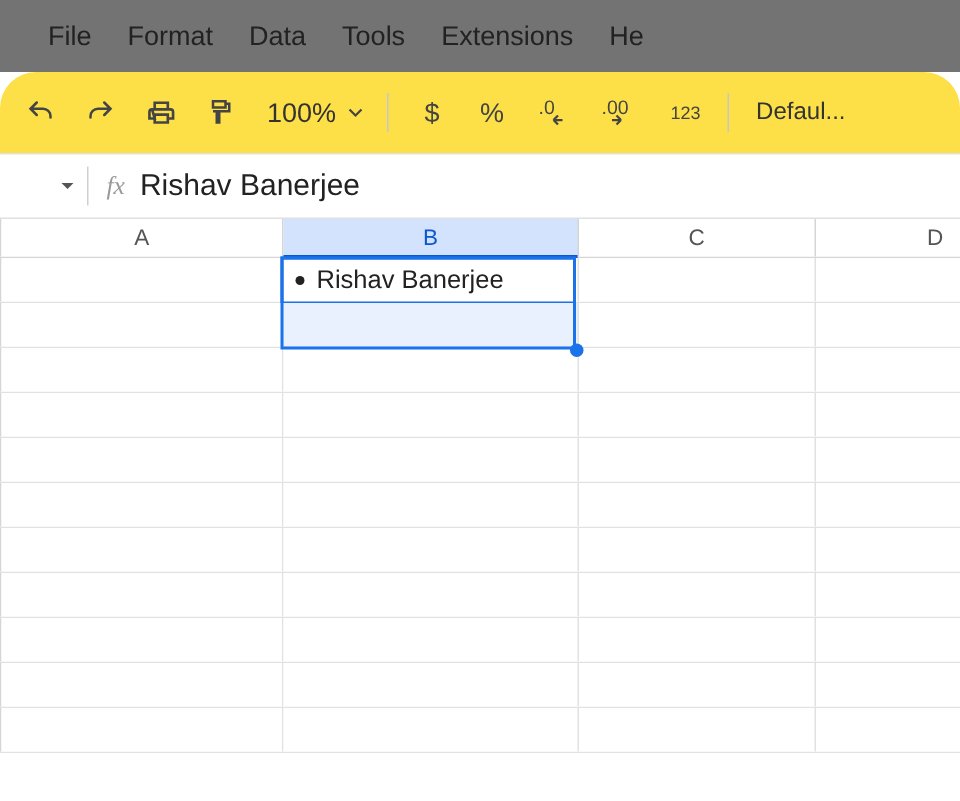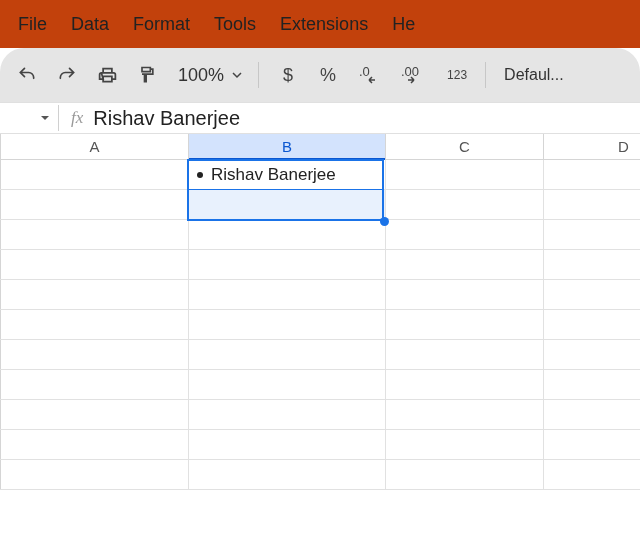--- a/index.html
+++ b/index.html
@@ -1,35 +1,35 @@
 <!DOCTYPE html>
 <html><head>
 <meta charset="utf-8">
 <style>
   * { box-sizing: border-box; margin: 0; padding: 0; }
   html, body { width: 640px; height: 534px; overflow: hidden; font-family: Arial, Helvetica, sans-serif; background: #fff; }
 
   
-  .menubar { display: flex; align-items: center; height: 48px; padding: 0 6px; background: #c2410c; gap: 0; }
+  .menubar { display: flex; align-items: center; height: 48px; padding: 0 20px; background: #737373; gap: 0; }
   .menuitem { padding: 6px 12px; font-size: 18px; color: #222; cursor: pointer; border-radius: 4px; }
   .menuitem.last { padding-right: 0; }
 
   
-  .toolbar { display: flex; align-items: center; height: 54px; background: #e5e5e5; border-radius: 24px 24px 0 0; padding: 0 10px; gap: 6px; }
+  .toolbar { display: flex; align-items: center; height: 54px; background: #fde047; border-radius: 24px 24px 0 0; padding: 0 10px; gap: 6px; }
   .tool-btn { width: 34px; height: 34px; display: flex; align-items: center; justify-content: center; border-radius: 6px; cursor: pointer; color: #444; }
   .tool-divider { width: 1px; height: 26px; background: #c7c7c7; margin: 0 6px; }
   .zoom { display: flex; align-items: center; font-size: 18px; color: #333; padding: 0 4px 0 8px; cursor: pointer; }
   .chev { margin-left: 8px; }
   .tool-text { font-size: 12px; color: #444; padding: 0 6px; cursor: pointer; }
   .font-text { font-size: 16px; color: #333; padding: 0 6px; cursor: pointer; }
 
   svg { display: block; }
 
   
-  .fbar { display: flex; align-items: center; height: 32px; border-top: 1px solid #e0e0e0; border-bottom: 1px solid #e0e0e0; }
+  .fbar { display: flex; align-items: center; height: 44px; border-top: 1px solid #e0e0e0; border-bottom: 1px solid #e0e0e0; }
   .namebox { width: 58px; height: 100%; display: flex; align-items: center; justify-content: flex-end; padding-right: 8px; cursor: pointer; }
   .fbar-divider { width: 1px; height: 26px; background: #d0d0d0; }
   .fx { padding: 0 10px 0 12px; color: #999; font-family: serif; font-style: italic; font-size: 17px; }
   .formula-input { flex: 1; border: none; outline: none; font-size: 20px; color: #222; background: transparent; }
 
   
   .grid { position: relative; width: 100%; height: calc(534px - 48px - 54px - 44px); }
   .col-headers { display: flex; height: 26px; border-bottom: 1px solid #d5d5d5; }
   .corner { width: 0px; flex: 0 0 0; border-right: 1px solid #d5d5d5; background: #fff; }
   .col-h { height: 100%; display: flex; align-items: center; justify-content: center; font-size: 15px; color: #555; border-right: 1px solid #d5d5d5; background: #fff; cursor: pointer; }
@@ -52,22 +52,22 @@
   .selection { position: absolute; pointer-events: none; }
   .sel-border { position: absolute; border: 2px solid #1a73e8; }
   .sel-secondary { position: absolute; background: rgba(26,115,232,0.10); }
   .sel-handle { position: absolute; width: 9px; height: 9px; background: #1a73e8; border-radius: 50%; }
 </style>
 </head>
 <body>
 
 <div class="menubar">
   <div class="menuitem">File</div>
+  <div class="menuitem">Format</div>
   <div class="menuitem">Data</div>
-  <div class="menuitem">Format</div>
   <div class="menuitem">Tools</div>
   <div class="menuitem">Extensions</div>
   <div class="menuitem last">He</div>
 </div>
 
 <div class="toolbar">
   <div class="tool-btn">
     <svg width="20" height="20" viewBox="0 0 24 24">
         <path fill="none" stroke="#444" stroke-width="2" stroke-linecap="round" d="M9 14l-5-5 5-5M4 9h10a6 6 0 016 6v1"></path>
       </svg>

